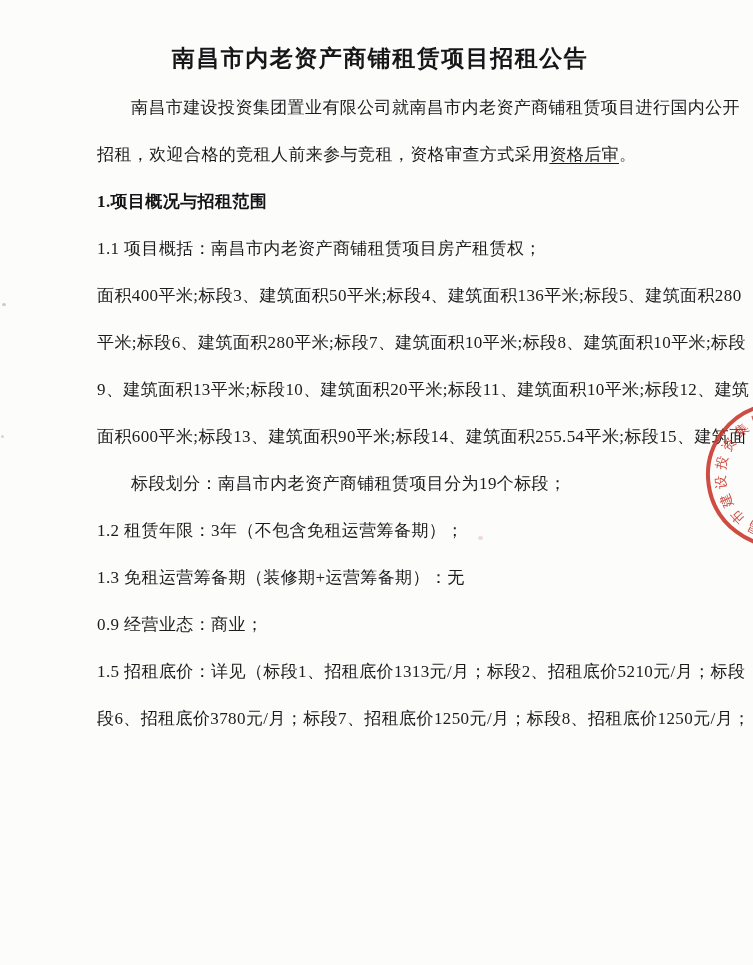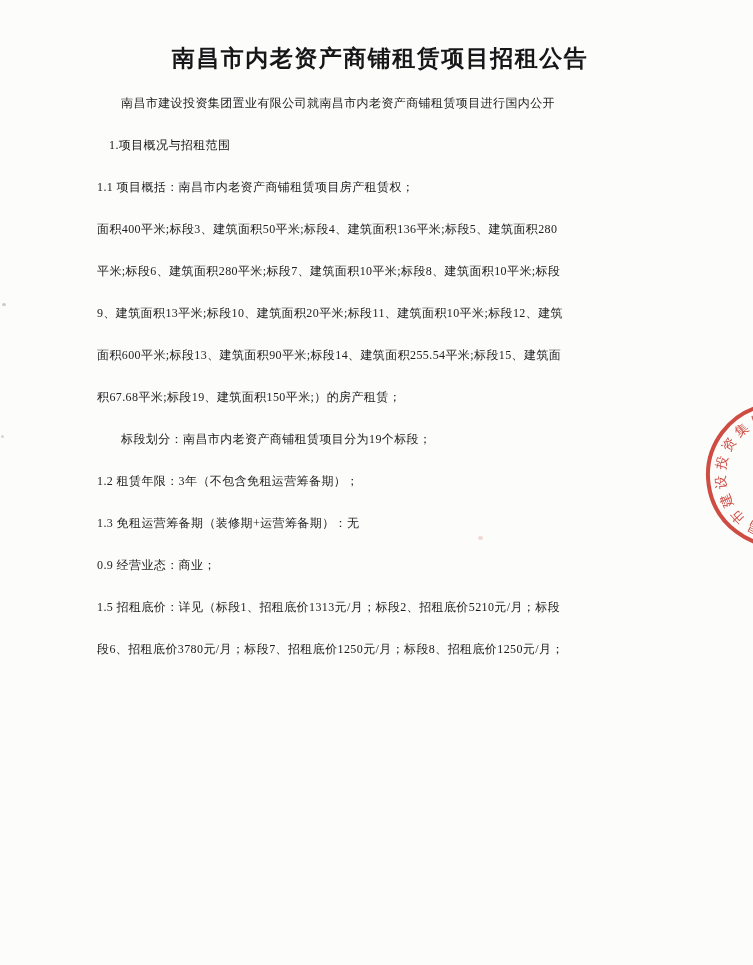--- a/index.html
+++ b/index.html
@@ -18,25 +18,25 @@
   }
   .title {
     font-size: 23px; line-height: 34px;
     font-weight: bold; text-align: center;
     letter-spacing: 1.5px;
     margin: 0 0 4px 0;
     color: #161618;
   }
   .line {
     height: 30px; line-height: 30px;
-    font-size: 12px; letter-spacing: 0.4px;
+    font-size: 17px; letter-spacing: 0.4px;
     white-space: nowrap;
   }
   .in { text-indent: 2em; }
-  .hd { font-weight: normal; color: #141416; margin-left: 12px; }
+  .hd { font-weight: bold; color: #141416; }
   .u  { text-decoration: underline; text-underline-offset: 3px; }
   .seal {
     position: absolute; left: 705px; top: 401px;
     width: 148px; height: 148px; overflow: visible;
     opacity: 0.88;
   }
   .speck {
     position: absolute; background: #9a9a96; border-radius: 50%;
   }
   .speck1 { left: 2px; top: 303px; width: 4px; height: 3px; opacity: .5; }
@@ -45,28 +45,28 @@
             background: #e3b9b4; border-radius: 50%; opacity: .55; }
 </style>
 </head>
 <body>
 
 <div class="page">
 
   <h1 class="title">南昌市内老资产商铺租赁项目招租公告</h1>
 
   <p class="line in">南昌市建设投资集团置业有限公司就南昌市内老资产商铺租赁项目进行国内公开</p>
+  <p class="line"><span>招租，欢迎合格的竞租人前来参与竞租，资格审查方式采用</span><span class="u">资格后审</span><span>。</span></p>
 
   <p class="line hd">1.项目概况与招租范围</p>
   <p class="line">1.1 项目概括：南昌市内老资产商铺租赁项目房产租赁权；</p>
   <p class="line">面积400平米;标段3、建筑面积50平米;标段4、建筑面积136平米;标段5、建筑面积280</p>
   <p class="line">平米;标段6、建筑面积280平米;标段7、建筑面积10平米;标段8、建筑面积10平米;标段</p>
   <p class="line">9、建筑面积13平米;标段10、建筑面积20平米;标段11、建筑面积10平米;标段12、建筑</p>
   <p class="line">面积600平米;标段13、建筑面积90平米;标段14、建筑面积255.54平米;标段15、建筑面</p>
-  <p class="line">积67.68平米;标段19、建筑面积150平米;）的房产租赁；</p>
   <p class="line in">标段划分：南昌市内老资产商铺租赁项目分为19个标段；</p>
   <p class="line">1.2 租赁年限：3年（不包含免租运营筹备期）；</p>
   <p class="line">1.3 免租运营筹备期（装修期+运营筹备期）：无</p>
   <p class="line">0.9 经营业态：商业；</p>
   <p class="line">1.5 招租底价：详见（标段1、招租底价1313元/月；标段2、招租底价5210元/月；标段</p>
   <p class="line">段6、招租底价3780元/月；标段7、招租底价1250元/月；标段8、招租底价1250元/月；</p>
 
 </div>
 
 <svg class="seal" viewBox="0 0 148 148" xmlns="http://www.w3.org/2000/svg">

